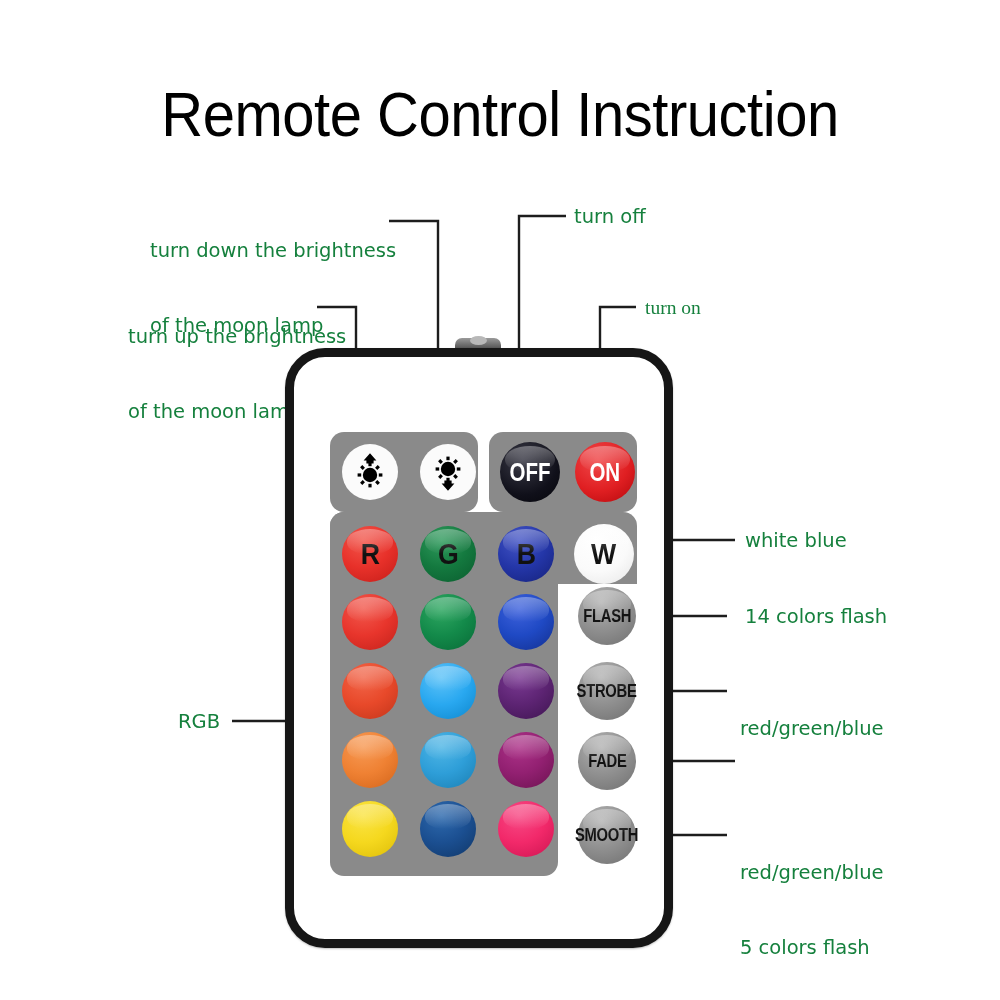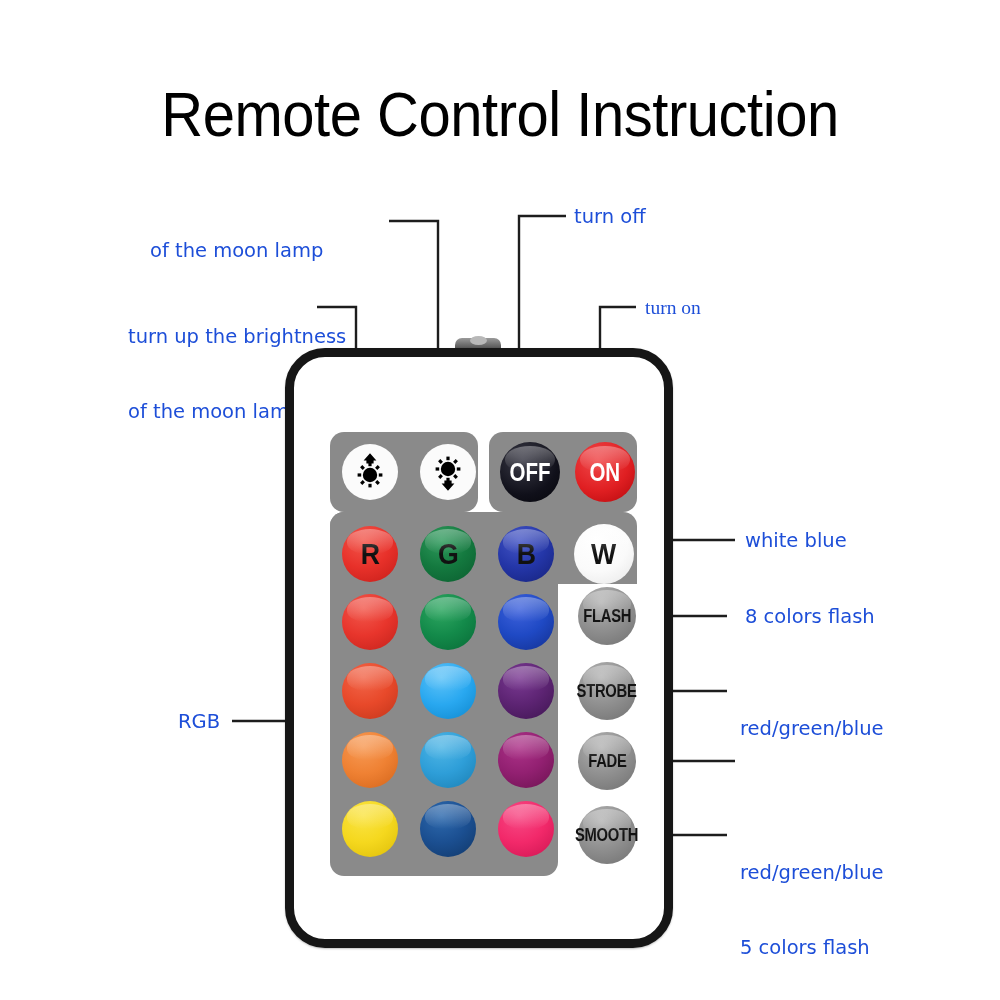--- a/index.html
+++ b/index.html
@@ -26,21 +26,21 @@
     transform-origin:50% 50%;
     color:#000;
     white-space:nowrap;
   }
 
   
   .lbl{
     position:absolute;
     font-size:19.5px;
     line-height:25px;
-    color:#1d4ed8;
+    color:#15803d;
     white-space:pre;
     font-family:"DejaVu Sans","Liberation Sans",sans-serif;
     font-weight:400;
   }
   .lbl.r{text-align:left;}
 
   
   #leaders{position:absolute;left:0;top:0;width:1000px;height:1000px;}
 
   
@@ -149,37 +149,38 @@
     <path class="lead" d="M636 570 H727"></path>
 
     <path class="lead" d="M636 645 H727"></path>
 
     <path class="lead" d="M636 715 H735"></path>
 
     <path class="lead" d="M636 789 H727"></path>
   </svg>
 
   <div class="lbl" style="left:150px;top:142px;">
+    <div>turn down the brightness</div>
     <div>of the moon lamp</div>
   </div>
 
   <div class="lbl" style="left:128px;top:228px;">
     <div>turn up the brightness</div>
     <div>of the moon lamp</div>
   </div>
 
   <div class="lbl" style="left:574px;top:158px;">turn off</div>
 
   <div class="lbl" style="left:645px;top:249px;font-family:Liberation Serif, serif;">turn on</div>
 
   <div class="lbl" style="left:178px;top:663px;">RGB</div>
 
   <div class="lbl r" style="left:745px;top:482px;">white blue</div>
 
-  <div class="lbl r" style="left:745px;top:558px;">8 colors flash</div>
+  <div class="lbl r" style="left:745px;top:558px;">14 colors flash</div>
 
   <div class="lbl r" style="left:740px;top:620px;">
     <div>red/green/blue</div>
   </div>
 
 
   <div class="lbl r" style="left:740px;top:764px;">
     <div>red/green/blue</div>
     <div>5 colors flash</div>
   </div>

